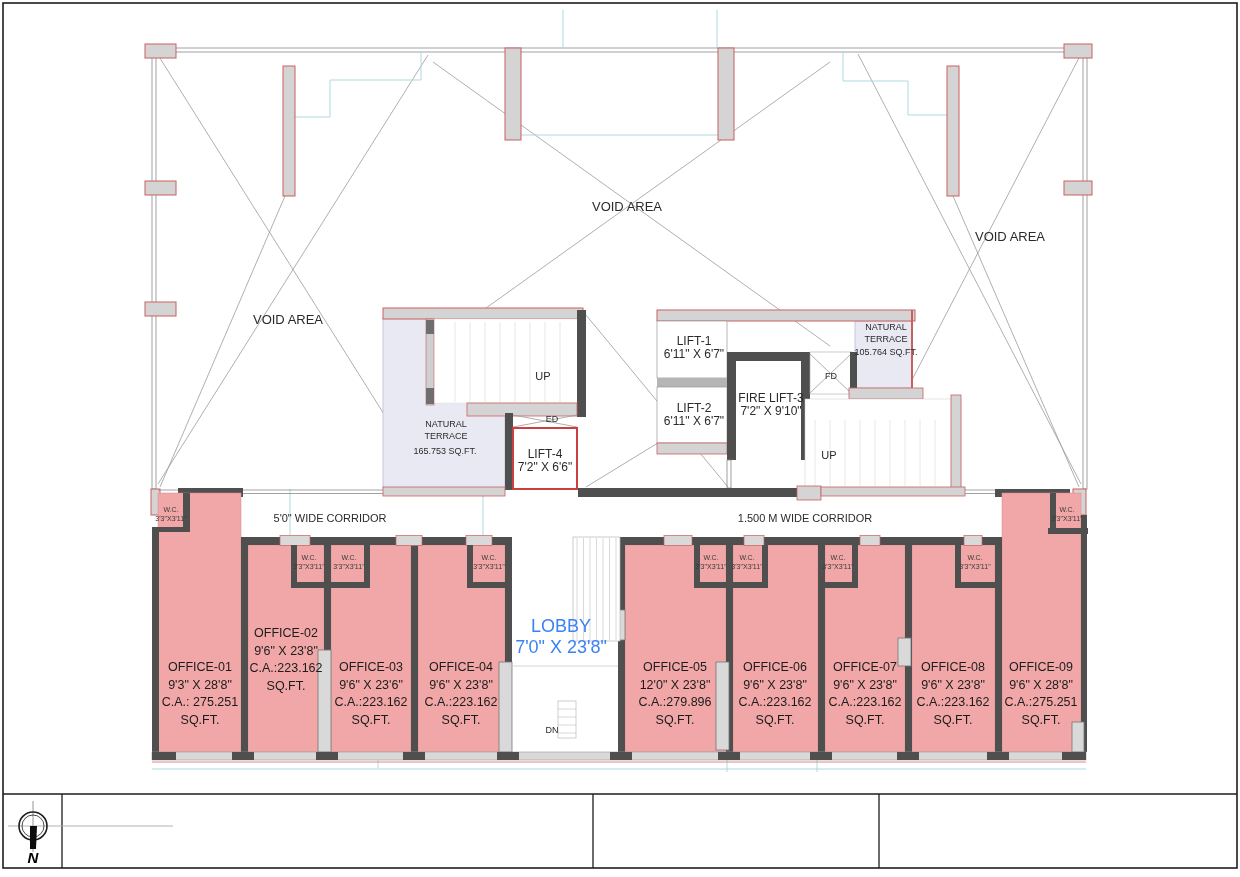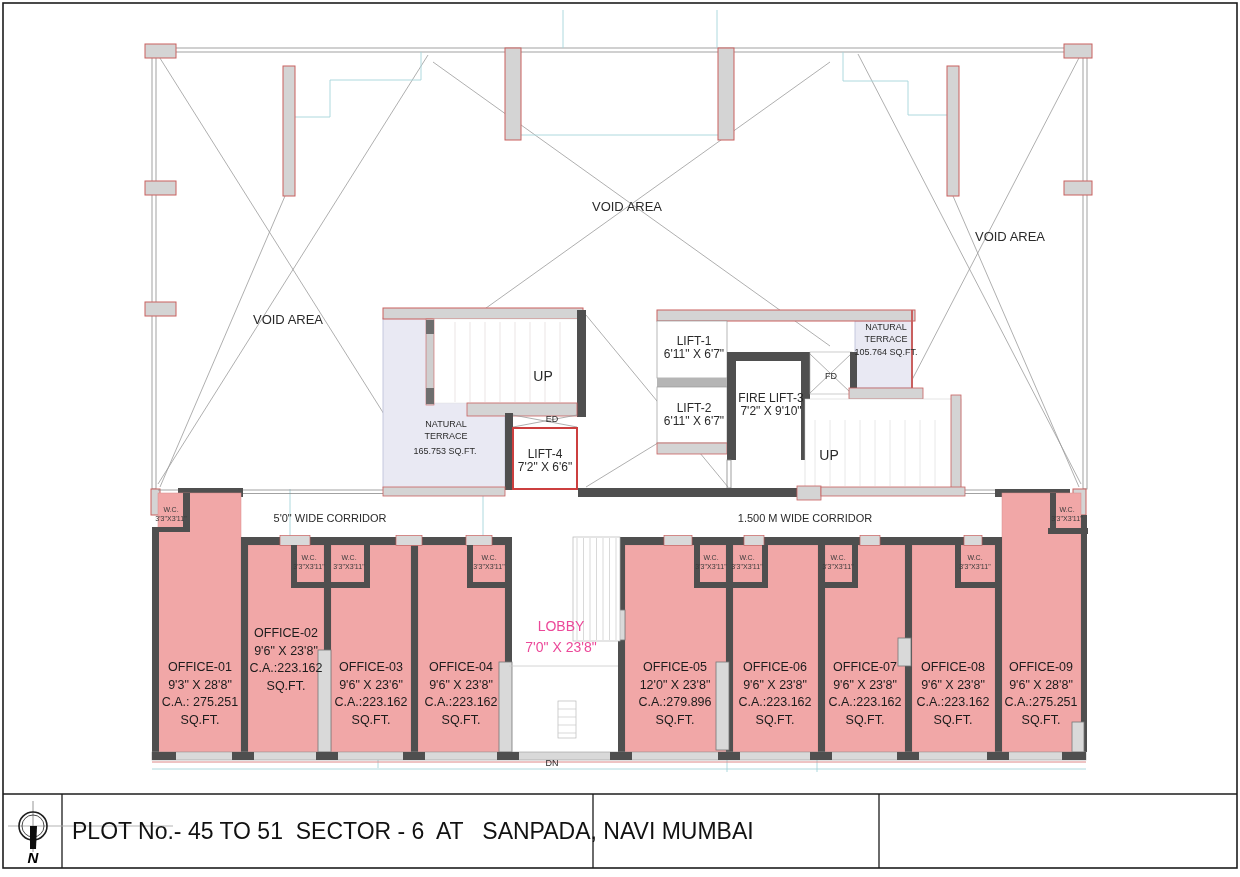--- a/index.html
+++ b/index.html
@@ -8,22 +8,22 @@
   #plan-svg{position:absolute;left:0;top:0;}
   .lbl{position:absolute;transform:translate(-50%,-50%);text-align:center;
        white-space:pre-line;color:#222;line-height:1.25;}
   .pre{white-space:pre;}
   .office-lbl{font-size:12.5px;line-height:17.5px;color:#1c1c1c;}
   .wc-lbl{font-size:7px;line-height:9px;color:#3a3a3a;}
   .room-lbl{font-size:12px;line-height:12.5px;color:#2a2a2a;}
   .small-lbl{font-size:9px;line-height:11.5px;color:#2a2a2a;}
   .void-lbl{font-size:13px;color:#2a2a2a;}
   .corr-lbl{font-size:11px;color:#2a2a2a;}
-  .up-lbl{font-size:14px;color:#2a2a2a;}
-  .lobby-lbl{font-size:14px;line-height:21px;color:#ec4899;}
+  .up-lbl{font-size:11px;color:#2a2a2a;}
+  .lobby-lbl{font-size:18px;line-height:21px;color:#3b82f6;}
   .title-plot{position:absolute;left:72px;top:831px;transform:translate(0,-50%);
               font-size:23px;color:#111;}
   .title-plan{position:absolute;left:723px;top:830px;transform:translate(-50%,-50%);
               font-size:27px;letter-spacing:0.5px;color:#111;}
   .north-n{position:absolute;left:33px;top:857px;transform:translate(-50%,-50%);
            font-size:15px;font-weight:bold;font-style:italic;color:#000;}
 </style>
 </head>
 <body>
 
@@ -267,21 +267,21 @@
 <div class="lbl room-lbl" style="left:545px;top:460px">LIFT-4
 7'2" X 6'6"</div>
 <div class="lbl small-lbl" style="left:552px;top:420px">ED</div>
 <div class="lbl small-lbl" style="left:831px;top:377px">FD</div>
 
 <div class="lbl corr-lbl" style="left:330px;top:519px">5'0" WIDE CORRIDOR</div>
 <div class="lbl corr-lbl" style="left:805px;top:519px">1.500 M WIDE CORRIDOR</div>
 
 <div class="lbl lobby-lbl" style="left:561px;top:637px">LOBBY
 7'0" X 23'8"</div>
-<div class="lbl small-lbl" style="left:552px;top:764px">DN</div>
+<div class="lbl small-lbl" style="left:552px;top:731px">DN</div>
 
 <div class="lbl office-lbl" style="left:200px;top:694px">OFFICE-01
 9'3" X 28'8"
 C.A.: 275.251
 SQ.FT.</div>
 <div class="lbl office-lbl" style="left:286px;top:660px">OFFICE-02
 9'6" X 23'8"
 C.A.:223.162
 SQ.FT.</div>
 <div class="lbl office-lbl" style="left:371px;top:694px">OFFICE-03
@@ -325,16 +325,15 @@
 3'3"X3'11"</div>
 <div class="lbl wc-lbl" style="left:747px;top:562px">W.C.
 3'3"X3'11"</div>
 <div class="lbl wc-lbl" style="left:838px;top:562px">W.C.
 3'3"X3'11"</div>
 <div class="lbl wc-lbl" style="left:975px;top:562px">W.C.
 3'3"X3'11"</div>
 <div class="lbl wc-lbl" style="left:1067px;top:514px">W.C.
 3'3"X3'11"</div>
 
-<div class="title-plot pre">PLOT No.- 45 TO 51  SECTOR - 6  AT   SANPADA, NAVI MUMBAI</div>
 <div class="north-n">N</div>
 
 </div>
 
 </body></html>

